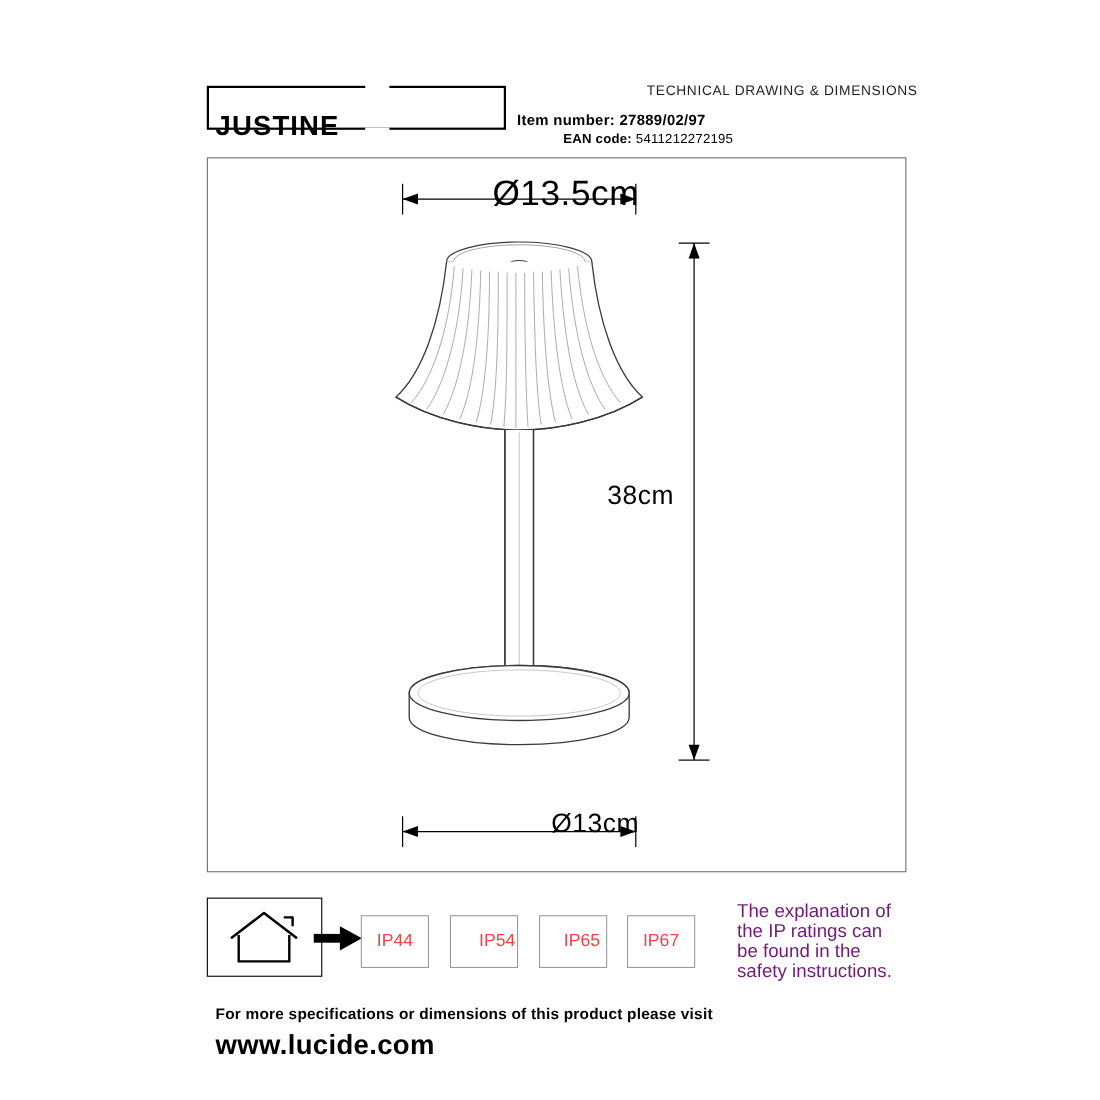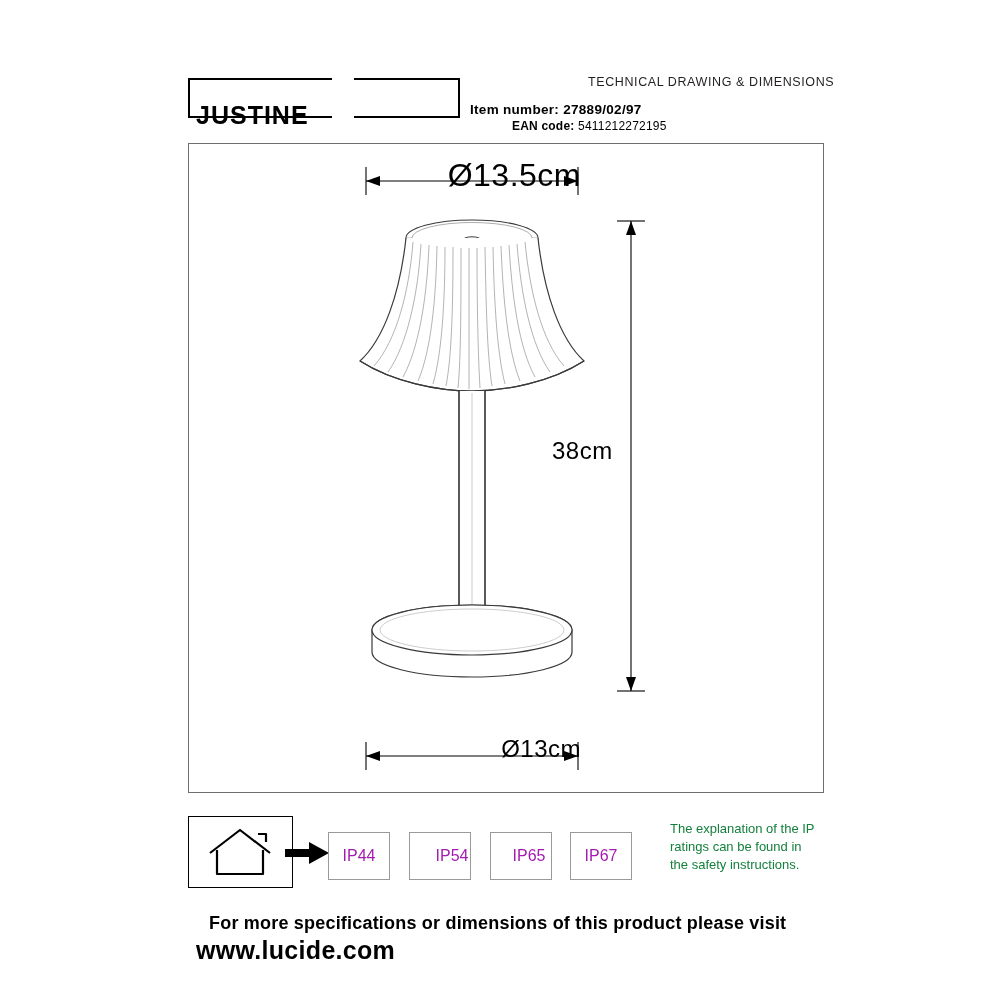--- a/index.html
+++ b/index.html
@@ -164,43 +164,43 @@
   .ip-box {
     position: absolute;
     top: 832px;
     width: 62px;
     height: 48px;
     border: 1.2px solid #9a9a9a;
     box-sizing: border-box;
     font-size: 16px;
     line-height: 46px;
     text-align: center;
-    color: #a21caf;
+    color: #ef4444;
   }
   .ip-box.b1 { left: 328px; }
   .ip-box.b2 { left: 409px; padding-left: 24px; }
   .ip-box.b3 { left: 490px; padding-left: 16px; }
   .ip-box.b4 { left: 570px; }
 
   .ip-note {
     position: absolute;
     left: 670px;
     top: 820px;
     width: 150px;
-    font-size: 13px;
+    font-size: 17px;
     line-height: 18px;
-    color: #15803d;
+    color: #701a75;
   }
 
   
   .footer-line1 {
     position: absolute;
-    left: 209px;
+    left: 196px;
     top: 913px;
-    font-size: 18px;
+    font-size: 14px;
     font-weight: bold;
     letter-spacing: 0.2px;
   }
   .footer-line2 {
     position: absolute;
     left: 196px;
     top: 936px;
     font-size: 25px;
     font-weight: bold;
     letter-spacing: 0.3px;

